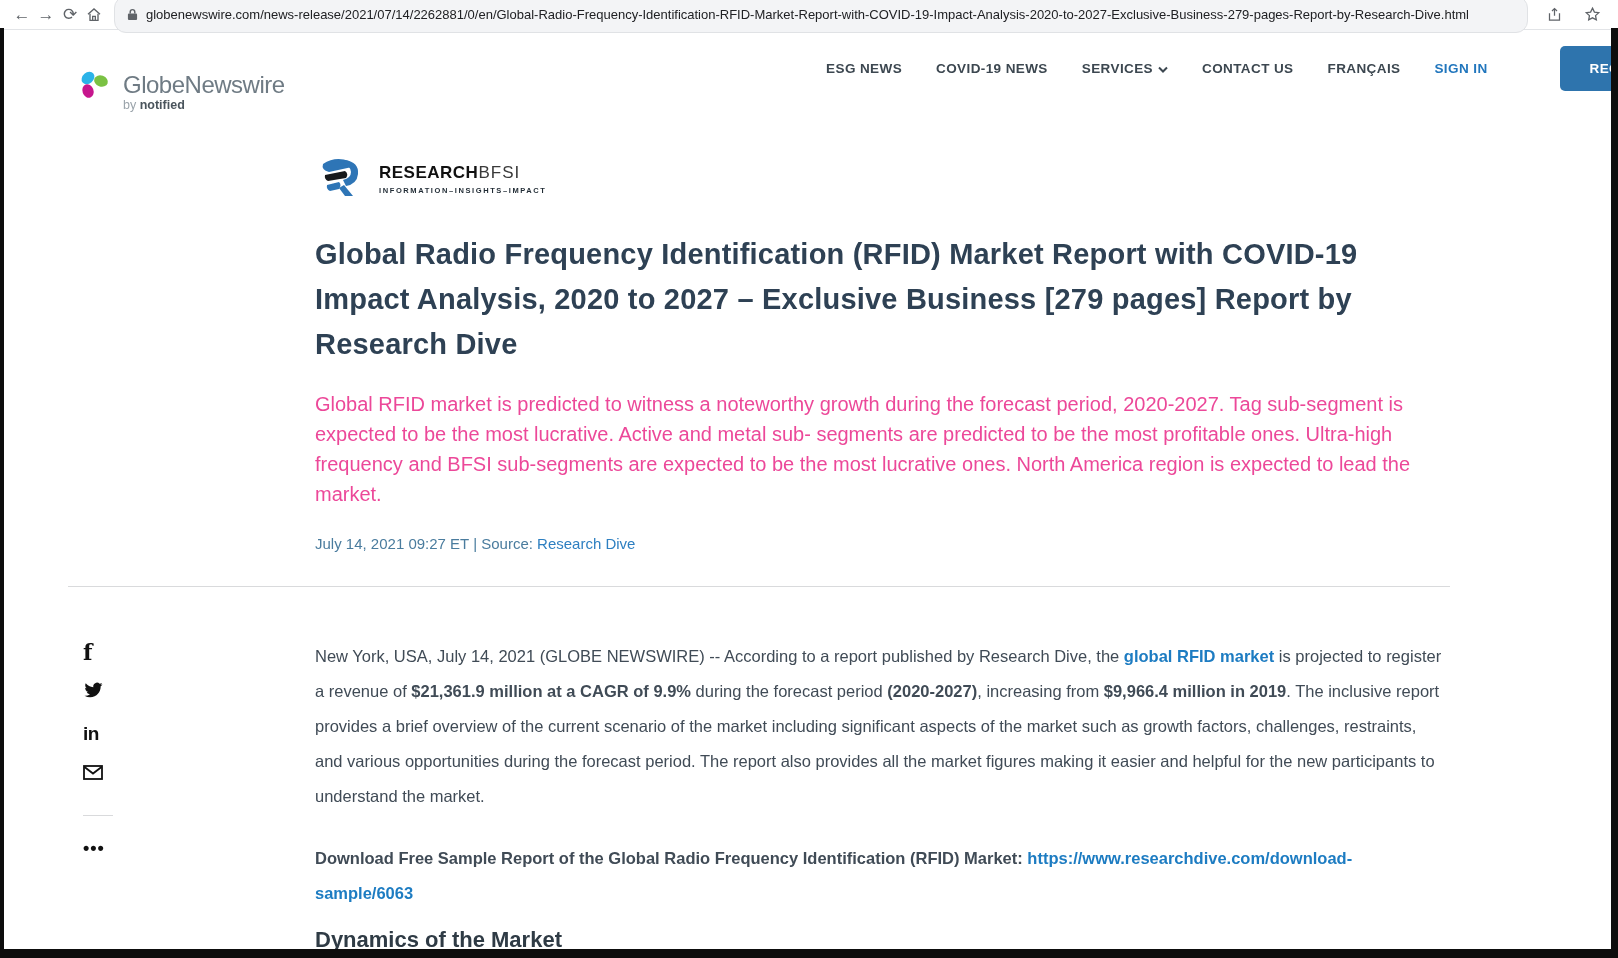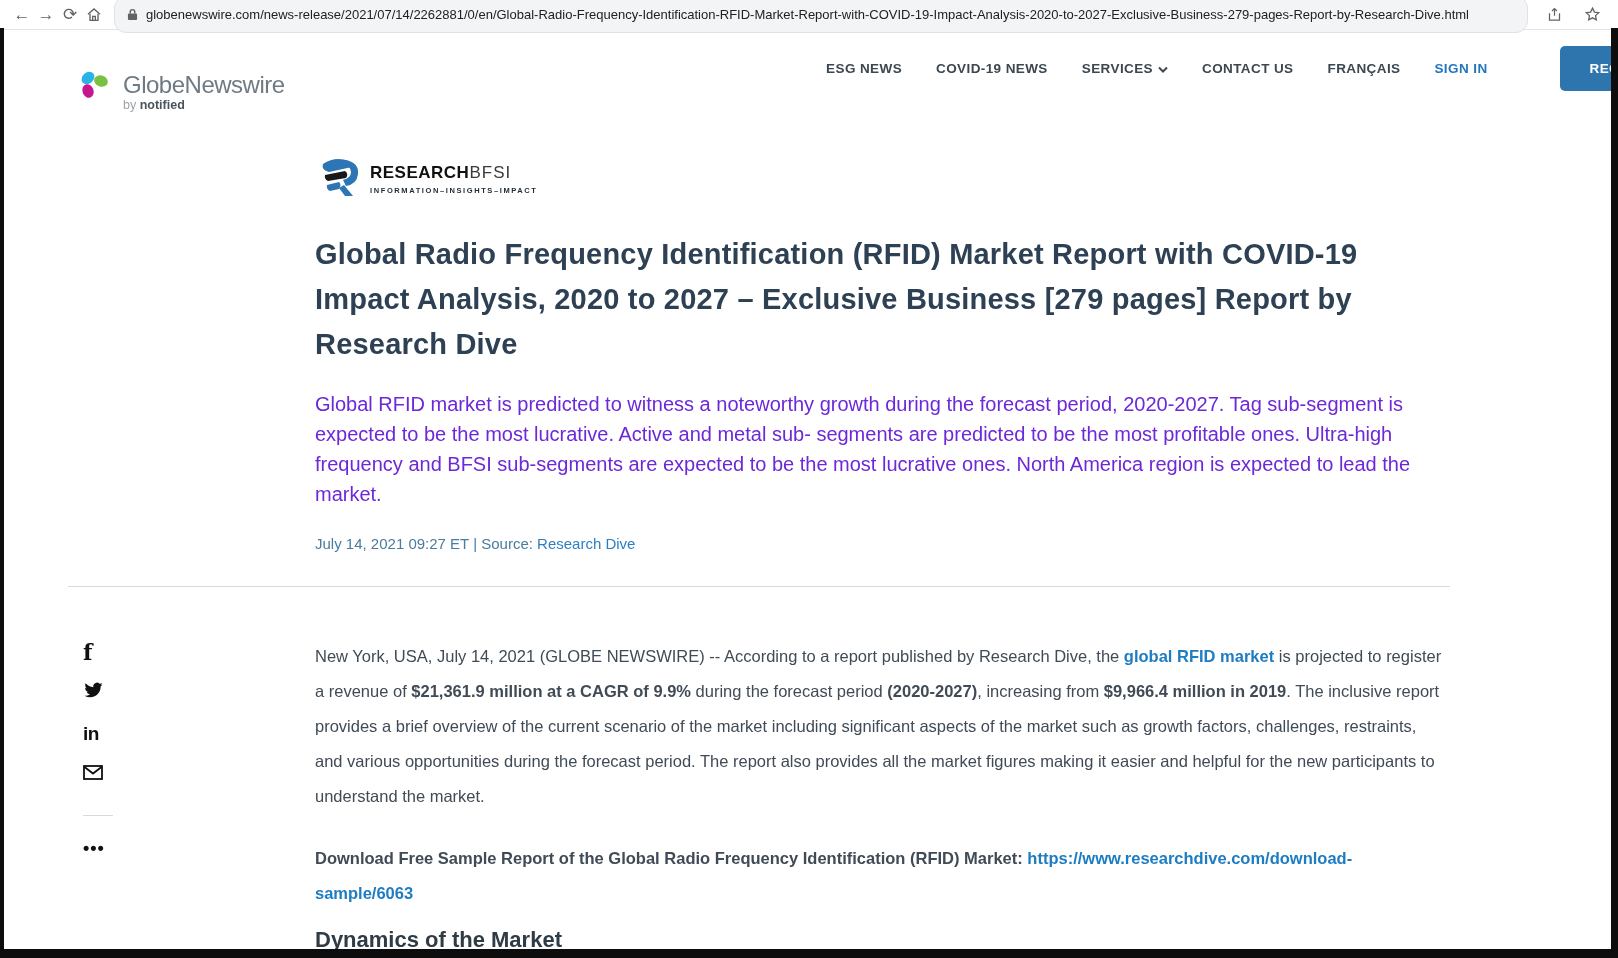--- a/index.html
+++ b/index.html
@@ -38,30 +38,30 @@
   .nav-item { font-size:13.5px; font-weight:bold; color:#3c4750; letter-spacing:0.4px;
               cursor:pointer; white-space:nowrap; display:flex; align-items:center; gap:5px; }
   .nav-item.signin { color:#2176bd; }
   .chev { display:inline-block; }
   .reg-btn { margin-left:38px; margin-right:-32px; background:#2e74ad; color:#fff;
              font-size:13.5px; font-weight:bold; letter-spacing:0.4px; border:none;
              border-radius:5px; padding:15px 30px; cursor:pointer; }
 
   
   .page { margin-left:315px; width:1132px; }
-  .rd-logo { margin-top:46px; display:flex; align-items:center; gap:9px; }
+  .rd-logo { margin-top:46px; display:flex; align-items:center; gap:18px; }
   .rd-mark { flex:0 0 auto; }
   .rd-words .rd-row { display:flex; align-items:baseline; }
   .rd-research { font-size:17px; font-weight:bold; color:#111; letter-spacing:0.5px; }
   .rd-dive     { font-size:17px; color:#3a3a3a; letter-spacing:1px; }
   .rd-tagline  { font-size:7.5px; font-weight:bold; color:#1f2a33; letter-spacing:1.6px; margin-top:3px; }
 
   h1.title { margin-top:26px; font-size:29px; line-height:45px; color:#2e4154;
              font-weight:bold; letter-spacing:0.2px; }
-  p.summary { margin-top:22px; font-size:20px; line-height:30px; color:#6d28d9; }
+  p.summary { margin-top:22px; font-size:20px; line-height:30px; color:#ec4899; }
   .dateline { margin-top:26px; font-size:15px; color:#4a7c9e; }
   .dateline .lnk { color:#2d7fc1; text-decoration:none; cursor:pointer; }
 
   .rule { border:none; border-top:1px solid #d9dadc; margin:34px 168px 0 68px; }
 
   .body-wrap { position:relative; margin-top:52px; }
   .social { position:absolute; left:83px; top:0; width:26px; display:flex;
             flex-direction:column; align-items:flex-start; }
   .soc { height:42px; display:flex; align-items:flex-start; cursor:pointer; color:#111; }
   .soc-f  { font-size:22px; font-weight:bold; font-family:"DejaVu Serif", serif; }

